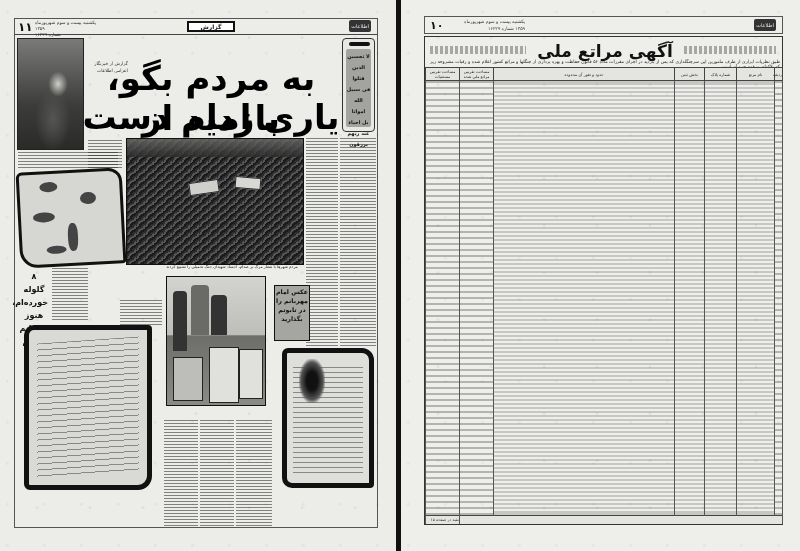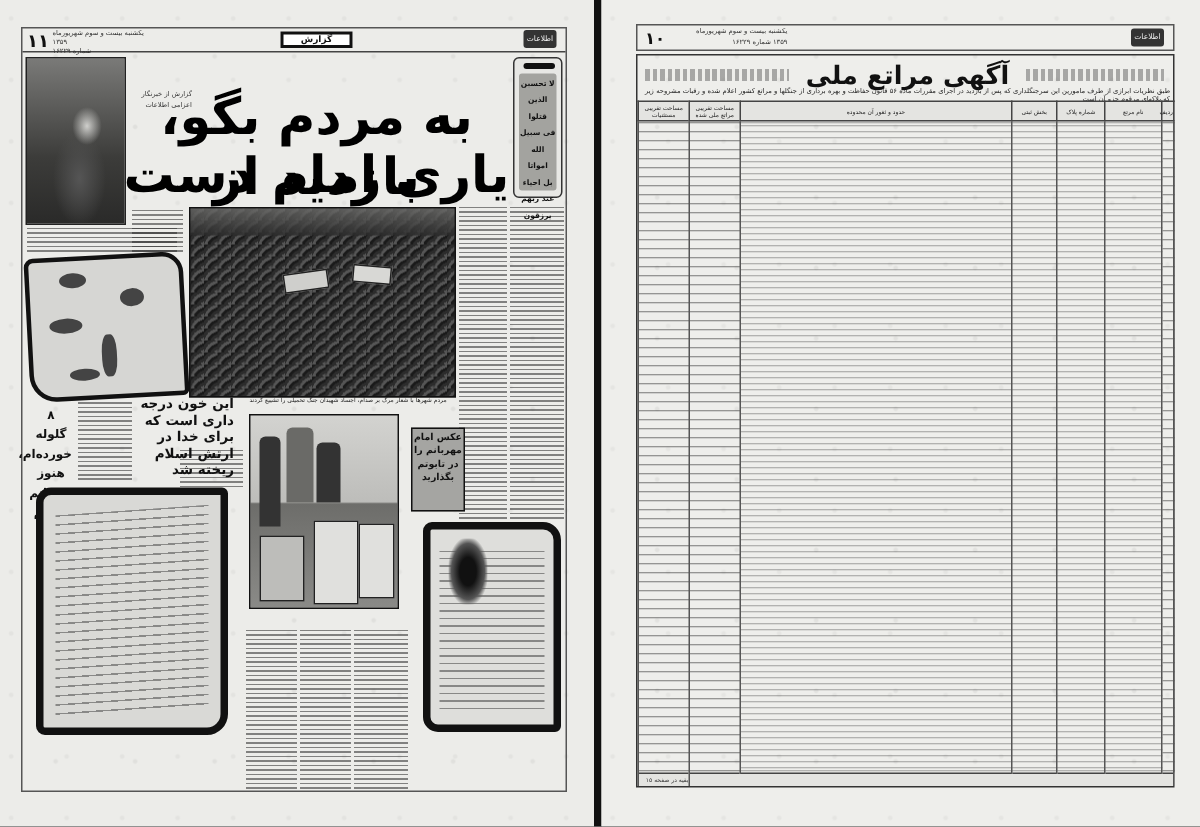--- a/index.html
+++ b/index.html
@@ -151,21 +151,20 @@
   </div>
 
   <div class="photo-crowd">
     <div class="sky"></div>
     <div class="coffin1"></div>
     <div class="coffin2"></div>
   </div>
   <div class="crowd-caption">مردم شهرها با شعار مرگ بر صدام، اجساد شهیدان جنگ تحمیلی را تشییع کردند</div>
 
   <div class="subhead-8">۸ گلوله خورده‌ام، هنوز میتوانم بجنگم</div>
-  <div class="subhead-blood">این خون درجه داری است که برای خدا در ارتش اسلام ریخته شد</div>
 
   <div class="photo-coffins">
     <span class="fig" style="left:6px;top:14px;width:14px;height:60px;"></span>
     <span class="fig" style="left:24px;top:8px;width:18px;height:50px;background:#6a6a67;"></span>
     <span class="fig" style="left:44px;top:18px;width:16px;height:40px;"></span>
     <span class="box" style="left:42px;top:70px;width:30px;height:56px;"></span>
     <span class="box" style="left:72px;top:72px;width:24px;height:50px;"></span>
     <span class="box" style="left:6px;top:80px;width:30px;height:44px;background:#bdbdba;"></span>
   </div>
 

